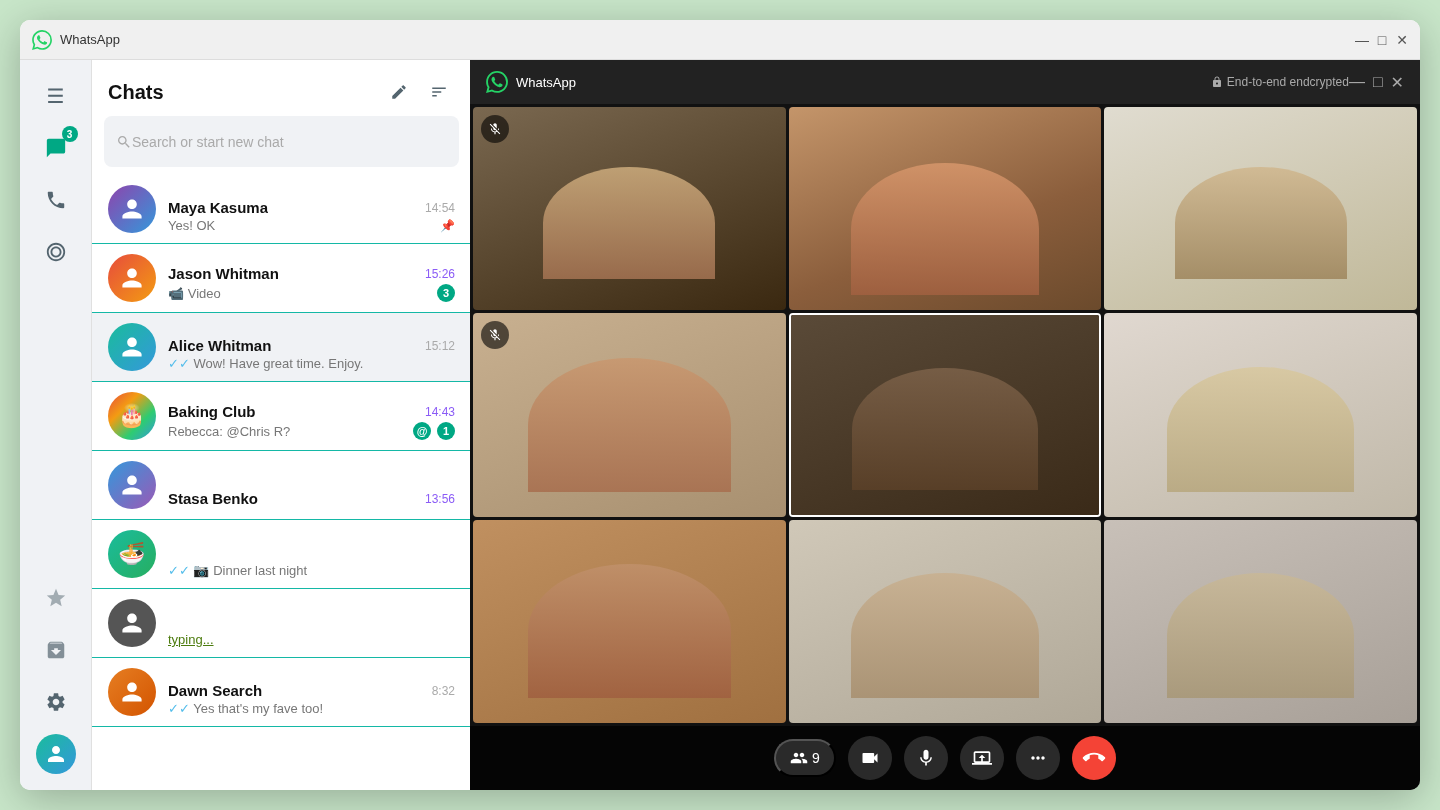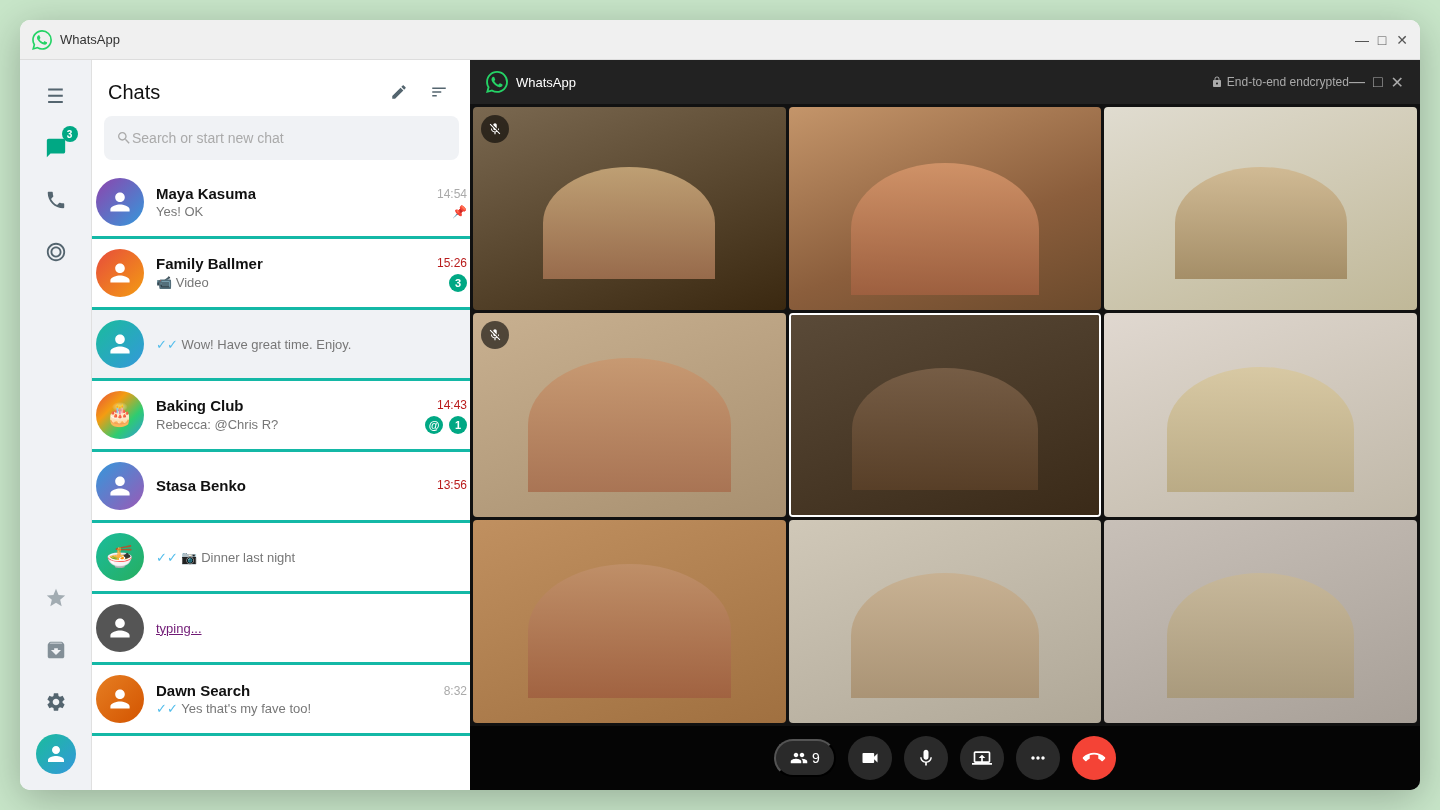--- a/index.html
+++ b/index.html
@@ -143,21 +143,21 @@
       flex-shrink: 0;
     }
     .chat-list-header {
       padding: 16px 16px 8px;
       display: flex;
       align-items: center;
       justify-content: space-between;
     }
     .chat-list-title {
       font-size: 20px;
-      font-weight: 400;
+      font-weight: 700;
       color: #111;
     }
     .chat-list-header-actions {
       display: flex;
       gap: 8px;
     }
     .icon-btn {
       background: none;
       border: none;
       cursor: pointer;
@@ -172,43 +172,43 @@
     }
 
     
     .search-bar {
       margin: 0 12px 8px;
       background: #f0f2f5;
       border-radius: 8px;
       display: flex;
       align-items: center;
       padding: 0 12px;
-      height: 44px;
+      height: 51px;
     }
     .search-bar input {
       border: none;
       background: none;
       flex: 1;
       font-size: 14px;
       color: #333;
       outline: none;
     }
     .search-bar input::placeholder { color: #aaa; }
 
     
     .chat-list {
       flex: 1;
       overflow-y: auto;
     }
     .chat-item {
       display: flex;
-      align-items: center;
-      padding: 10px 4px;
+      align-items: flex-end;
+      padding: 10px 16px;
       cursor: pointer;
-      border-bottom: 3px solid #14b8a6;
+      border-bottom: 1px solid #14b8a6;
       position: relative;
     }
     .chat-item.active { background: #f0f2f5; }
     .chat-avatar {
       width: 48px;
       height: 48px;
       border-radius: 50%;
       background: #ddd;
       flex-shrink: 0;
       margin-right: 12px;
@@ -232,35 +232,35 @@
       white-space: nowrap;
       overflow: hidden;
       text-overflow: ellipsis;
     }
     .chat-time {
       font-size: 12px;
       color: #aaa;
       flex-shrink: 0;
       margin-left: 0;
     }
-    .chat-time.unread { color: #b91c1c; }
+    .chat-time.unread { color: #8b5cf6; }
     .chat-preview-row {
       display: flex;
       justify-content: space-between;
       align-items: center;
     }
     .chat-preview {
       font-size: 13px;
       color: #777;
       white-space: nowrap;
       overflow: hidden;
       text-overflow: ellipsis;
       flex: 1;
     }
-    .chat-preview.typing { color: #701a75; text-decoration: underline; }
+    .chat-preview.typing { color: #4d7c0f; text-decoration: underline; }
     .unread-badge {
       background: #00a884;
       color: white;
       font-size: 11px;
       min-width: 18px;
       height: 18px;
       border-radius: 9px;
       display: flex;
       align-items: center;
       justify-content: center;
@@ -540,37 +540,41 @@
         </div>
 
         <div class="chat-item">
           <div class="chat-avatar av-jason">
             <svg width="24" height="24" viewBox="0 0 24 24" fill="white">
                 <path d="M12 12c2.7 0 4.8-2.1 4.8-4.8S14.7 2.4 12 2.4 7.2 4.5 7.2 7.2 9.3 12 12 12zm0 2.4c-3.2 0-9.6 1.6-9.6 4.8v2.4h19.2v-2.4c0-3.2-6.4-4.8-9.6-4.8z"></path>
               </svg>
           </div>
           <div class="chat-info">
             <div class="chat-name-row">
-              <span class="chat-name">Family Ballmer</span>
+              <span class="chat-name">Jason Whitman</span>
               <span class="chat-time unread">15:26</span>
             </div>
             <div class="chat-preview-row">
               <span class="chat-preview">📹 Video</span>
               <span class="unread-badge">3</span>
             </div>
           </div>
         </div>
 
         <div class="chat-item active">
           <div class="chat-avatar av-alice">
             <svg width="24" height="24" viewBox="0 0 24 24" fill="white">
                 <path d="M12 12c2.7 0 4.8-2.1 4.8-4.8S14.7 2.4 12 2.4 7.2 4.5 7.2 7.2 9.3 12 12 12zm0 2.4c-3.2 0-9.6 1.6-9.6 4.8v2.4h19.2v-2.4c0-3.2-6.4-4.8-9.6-4.8z"></path>
               </svg>
           </div>
           <div class="chat-info">
+            <div class="chat-name-row">
+              <span class="chat-name">Alice Whitman</span>
+              <span class="chat-time">15:12</span>
+            </div>
             <div class="chat-preview-row">
               <span class="chat-preview"><span style="color:#53bdeb">✓✓</span> Wow! Have great time. Enjoy.</span>
             </div>
           </div>
         </div>
 
         <div class="chat-item">
           <div class="chat-avatar av-baking">
             <span style="font-size:22px">🎂</span>
           </div>

